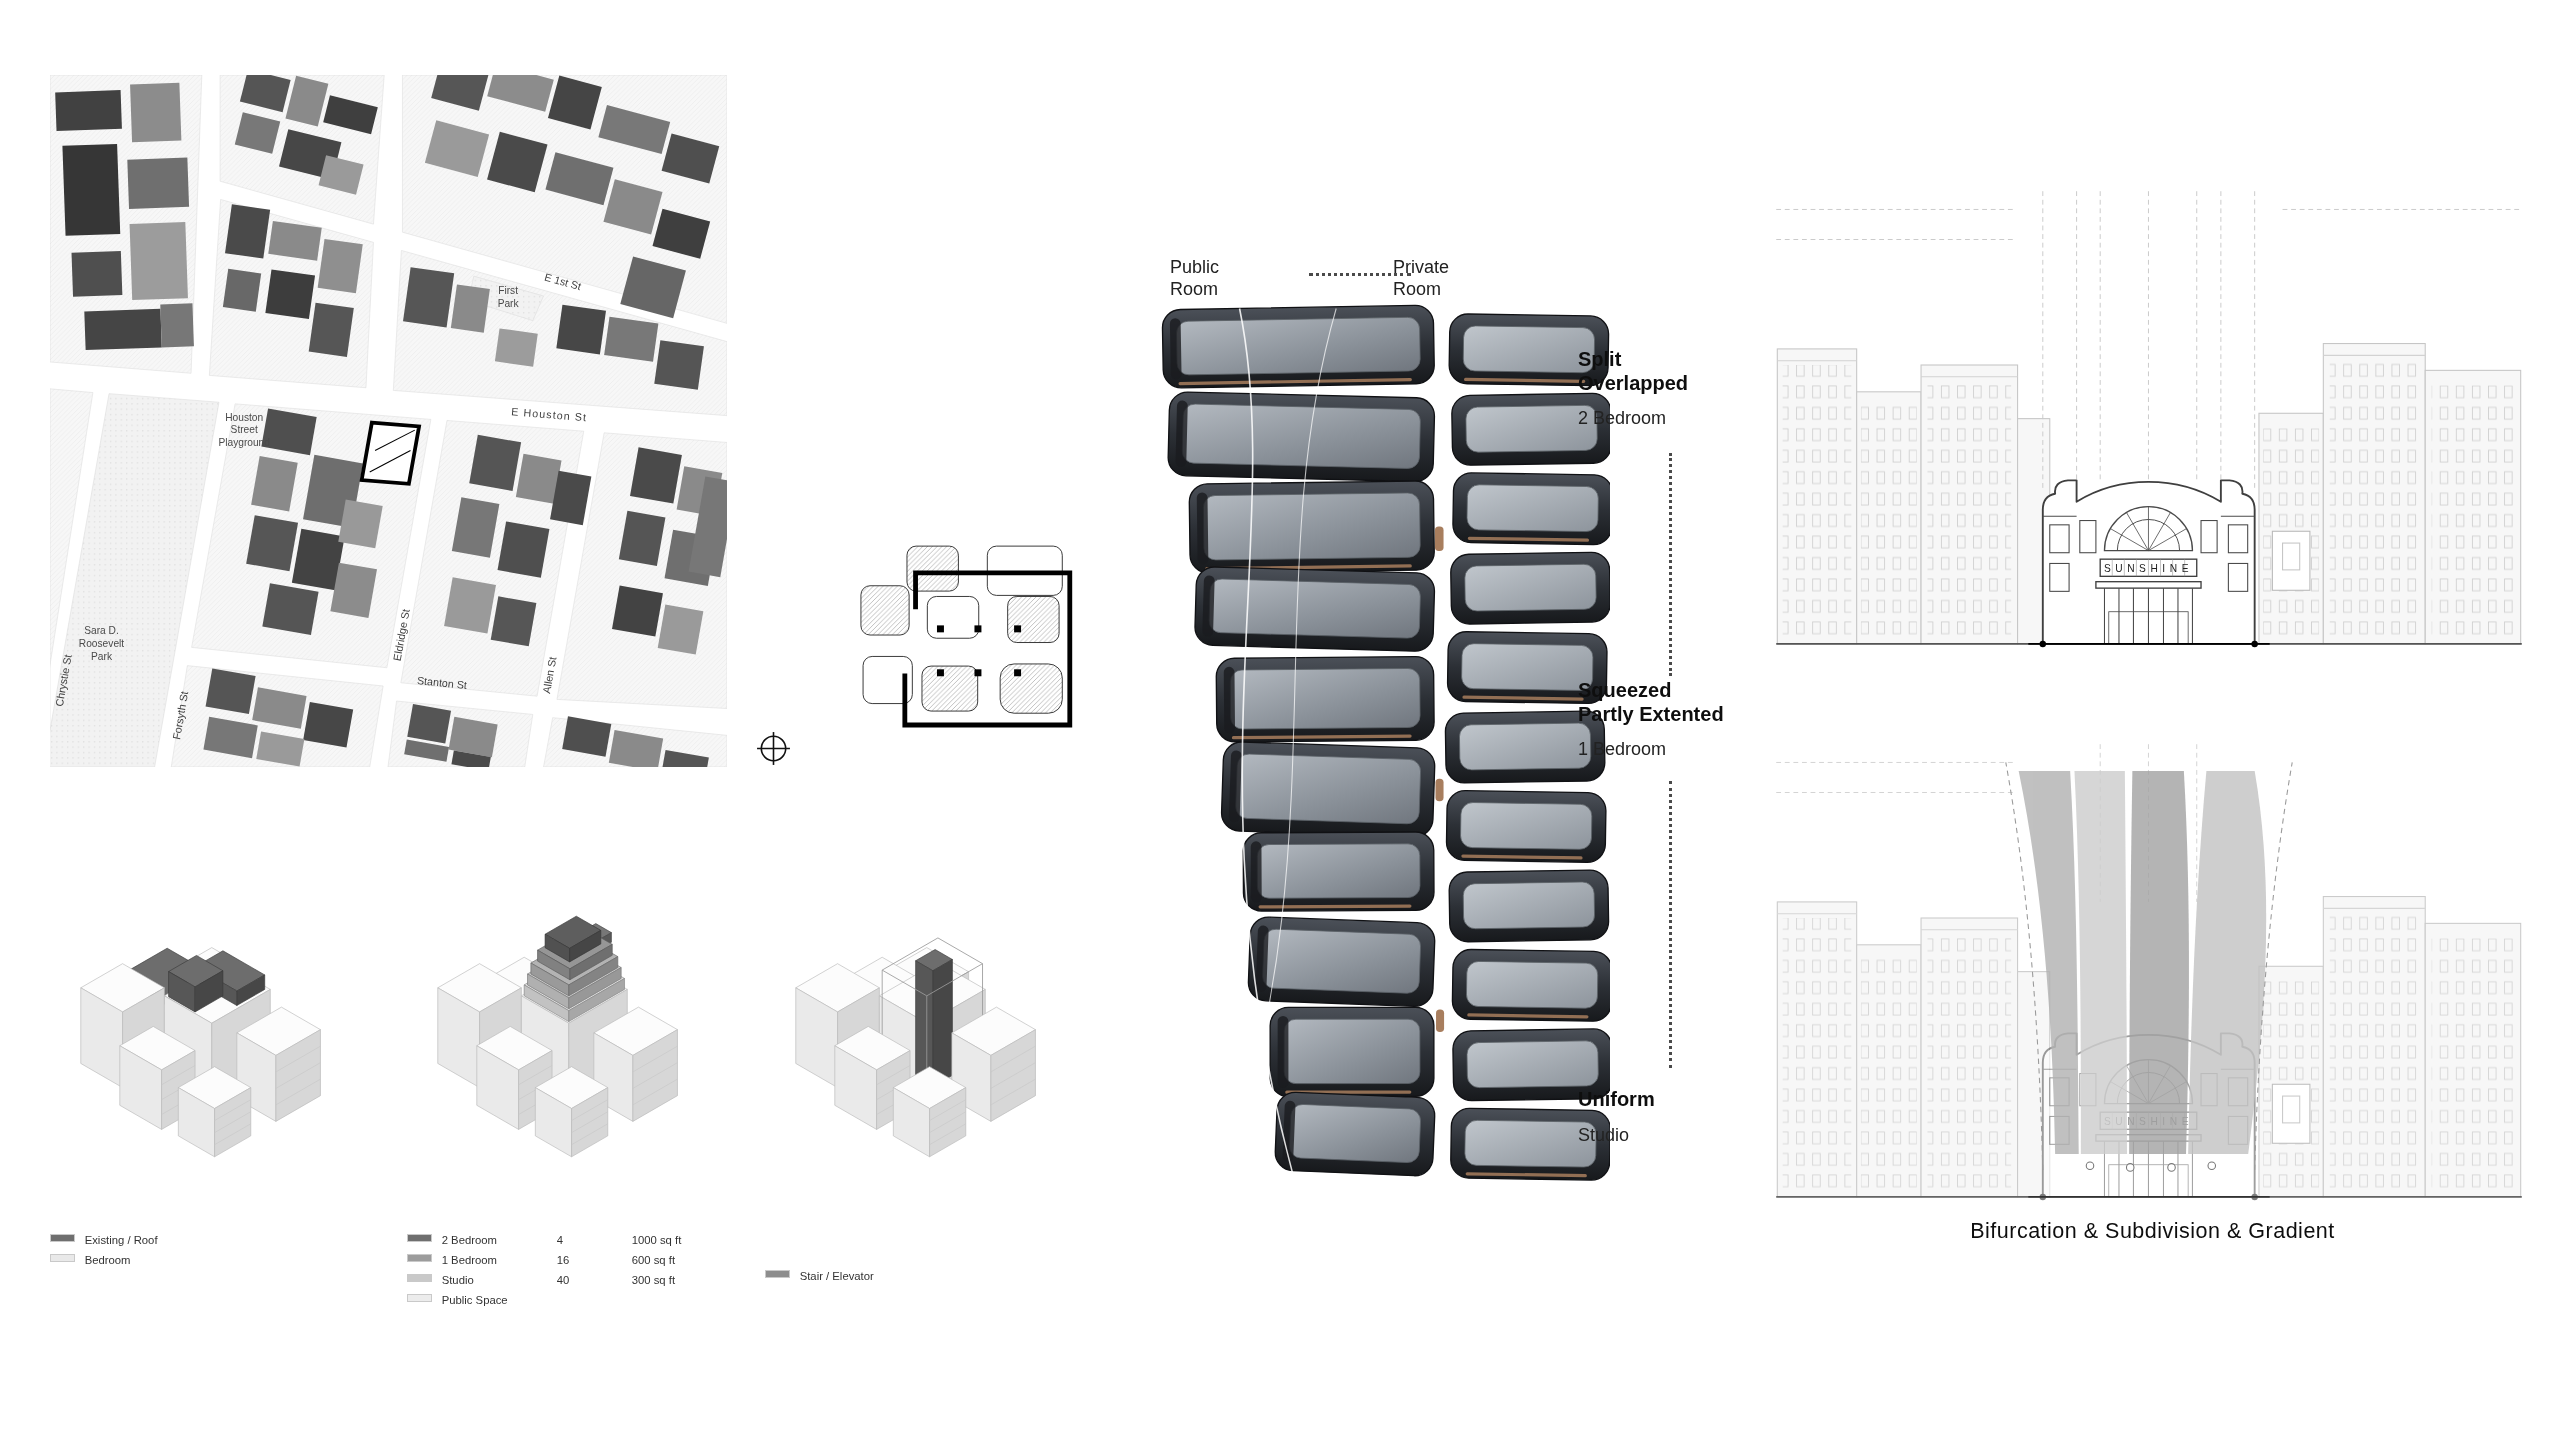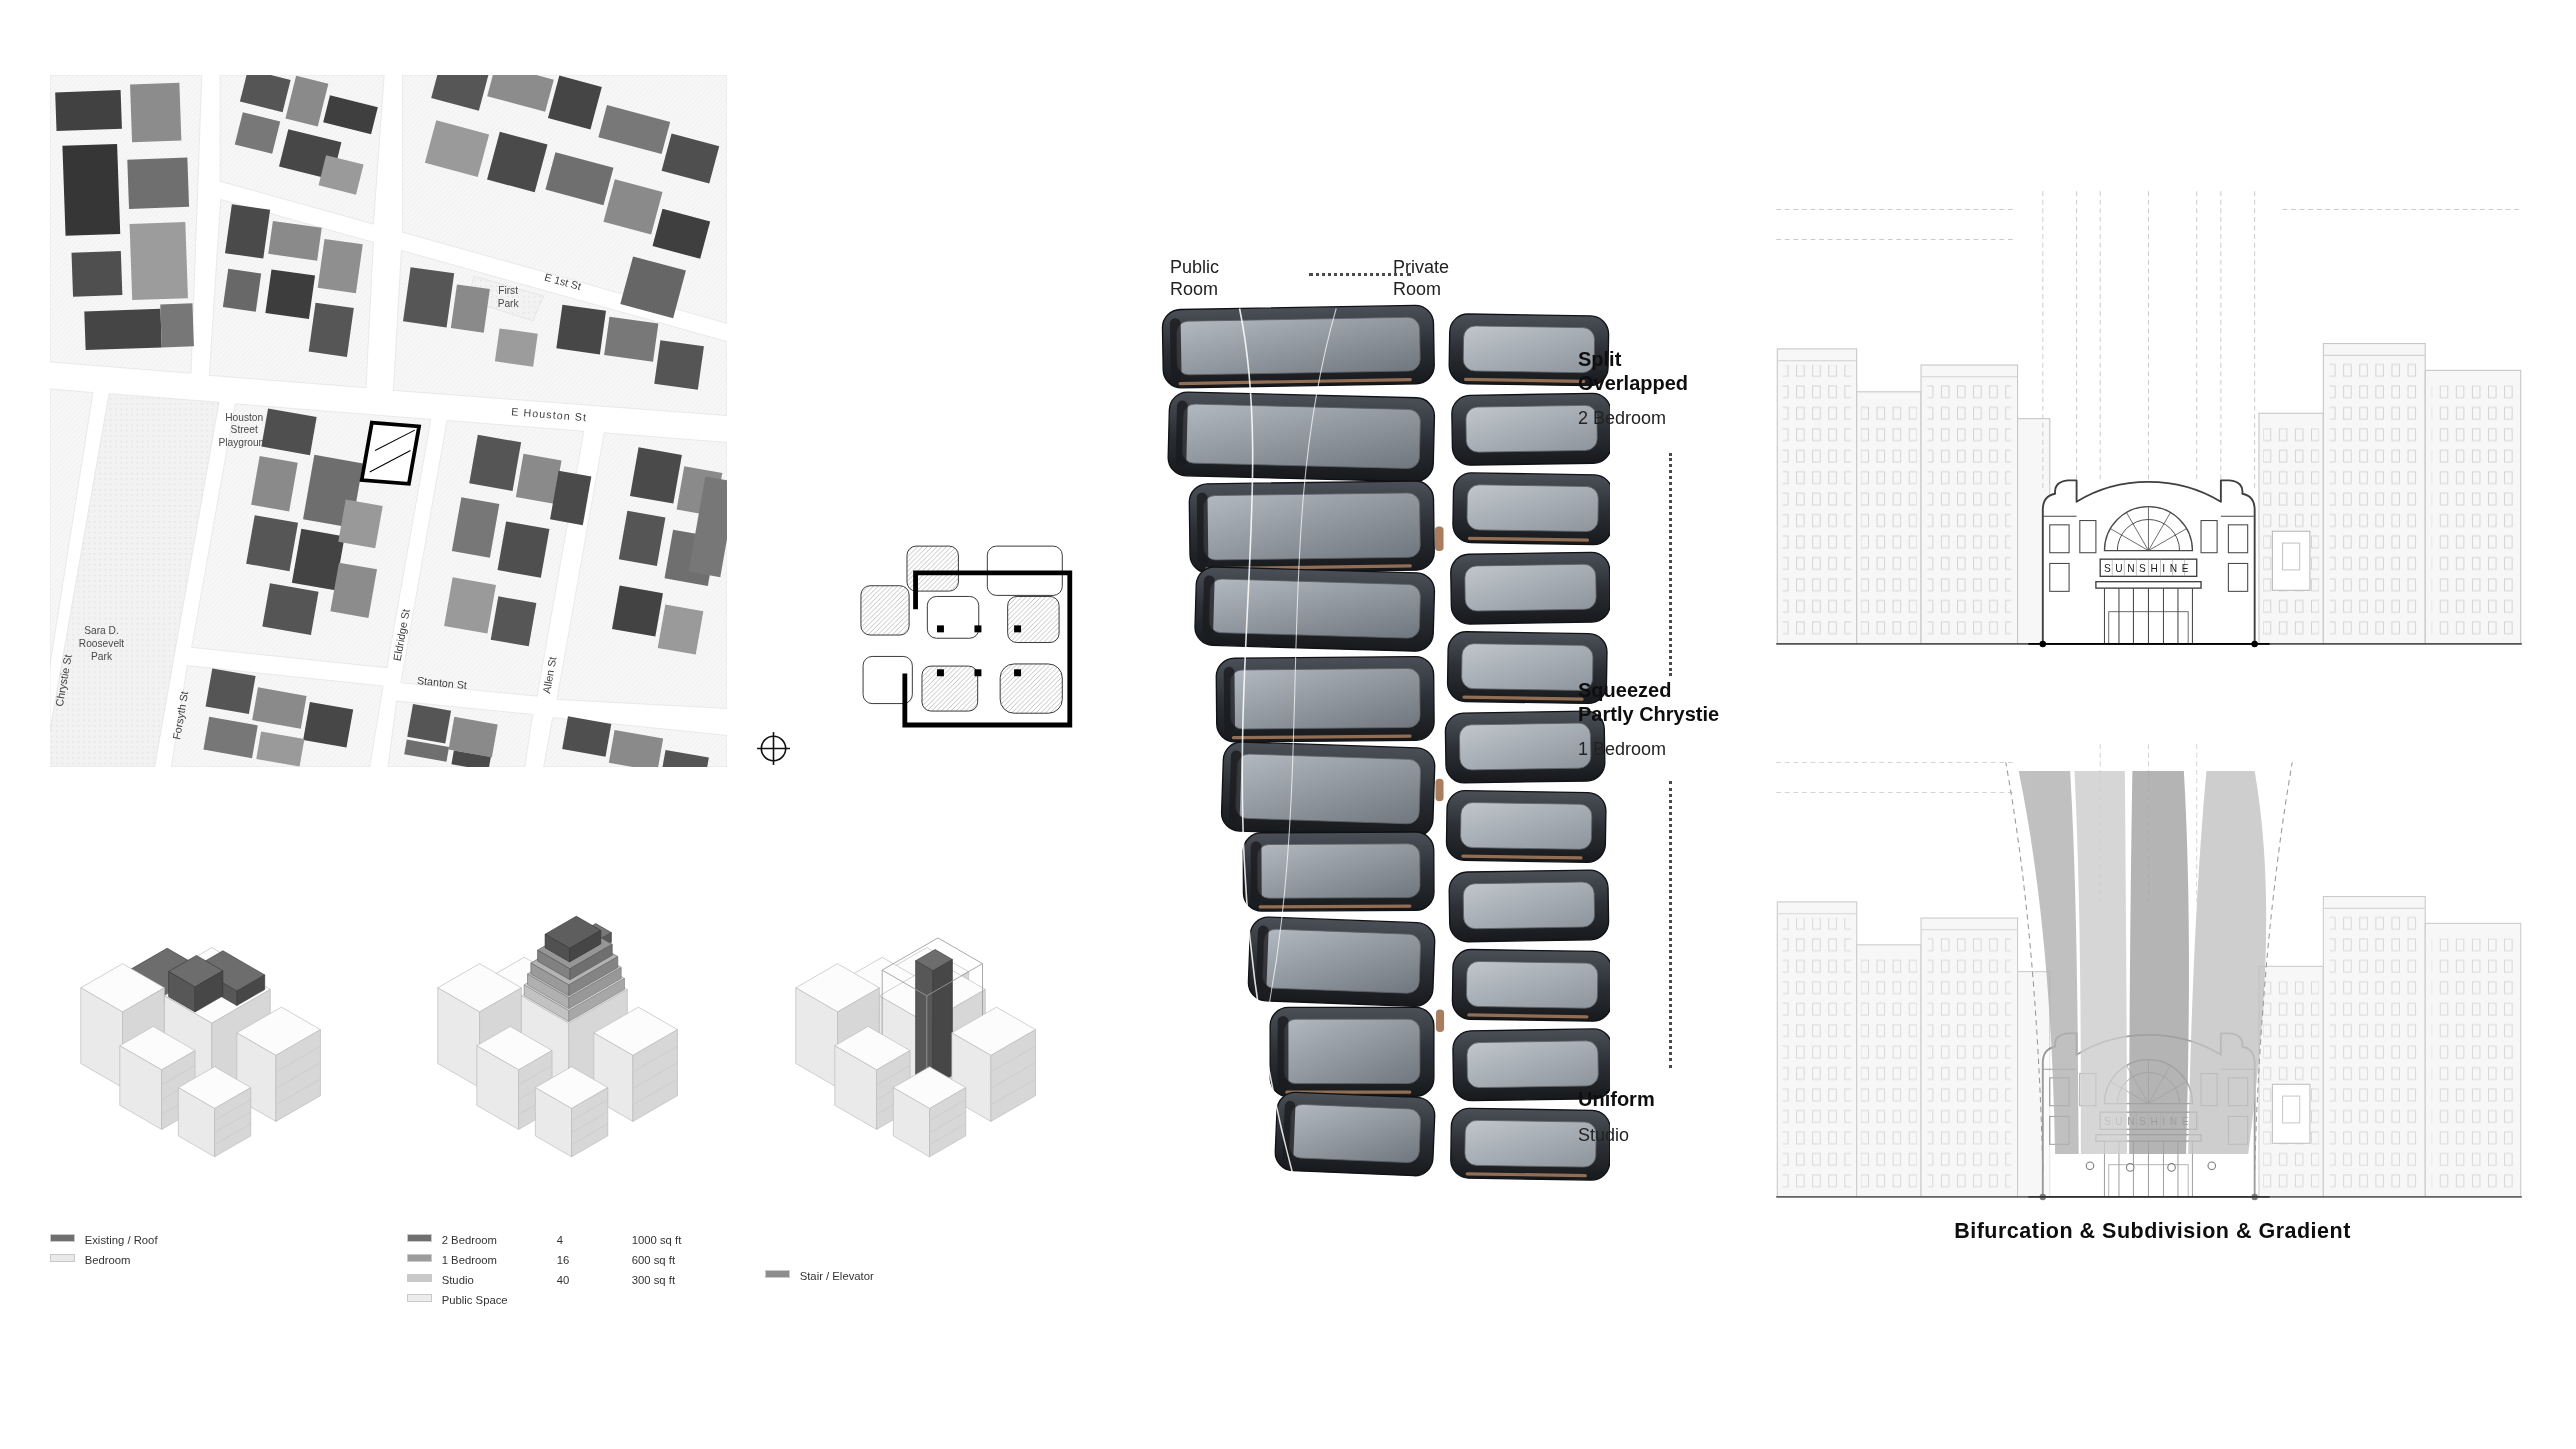--- a/index.html
+++ b/index.html
@@ -13,21 +13,21 @@
   .stack-label{font-size:18px;line-height:1.2;color:#222;text-align:left}
   .dotline-h{border-top:3.2px dotted #4a4a4a;height:0}
   .dotline-v{border-left:3.2px dotted #4a4a4a;width:0}
   .ann{width:186px;text-align:left}
   .ann-title{font-size:20px;font-weight:700;line-height:1.18;color:#0e0e0e}
   .ann-sub{font-size:18px;color:#222;margin-top:13px}
   .legend{font-size:11.3px;color:#333}
   .legend-row{display:flex;height:20px}
   .swatch{width:25px;height:8px;margin-right:9.7px;flex:none;border:0.5px solid #c9c9c9}
   .lp-label{width:115px}.lp-count{width:75px}.lp-area{width:118px}
-  .caption{font-size:21.5px;font-weight:700;color:#0e0e0e;text-align:center;letter-spacing:0.5px}
+  .caption{font-size:21.5px;font-weight:400;color:#0e0e0e;text-align:center;letter-spacing:0.5px}
 </style>
 </head>
 <body>
 
 <div id="board">
 
   <svg style="position:absolute;width:0;height:0" aria-hidden="true">
     <defs>
       <pattern id="blockTex" width="9" height="9" patternUnits="userSpaceOnUse">
         <rect width="9" height="9" fill="#f7f7f7"></rect>
@@ -626,21 +626,21 @@
     <div class="ann-title">
       <div>Split</div>
       <div>Overlapped</div>
     </div>
     <div class="ann-sub">2 Bedroom</div>
   </div>
   <div class="abs dotline-v" style="left:1669px;top:453px;height:223px"></div>
   <div class="abs ann" style="left:1578px;top:679px">
     <div class="ann-title">
       <div>Squeezed</div>
-      <div>Partly Chrystie</div>
+      <div>Partly Extented</div>
     </div>
     <div class="ann-sub">1 Bedroom</div>
   </div>
   <div class="abs dotline-v" style="left:1669px;top:781px;height:287px"></div>
   <div class="abs ann" style="left:1578px;top:1088px">
     <div class="ann-title">
       <div>Uniform</div>
       <div></div>
     </div>
     <div class="ann-sub">Studio</div>

